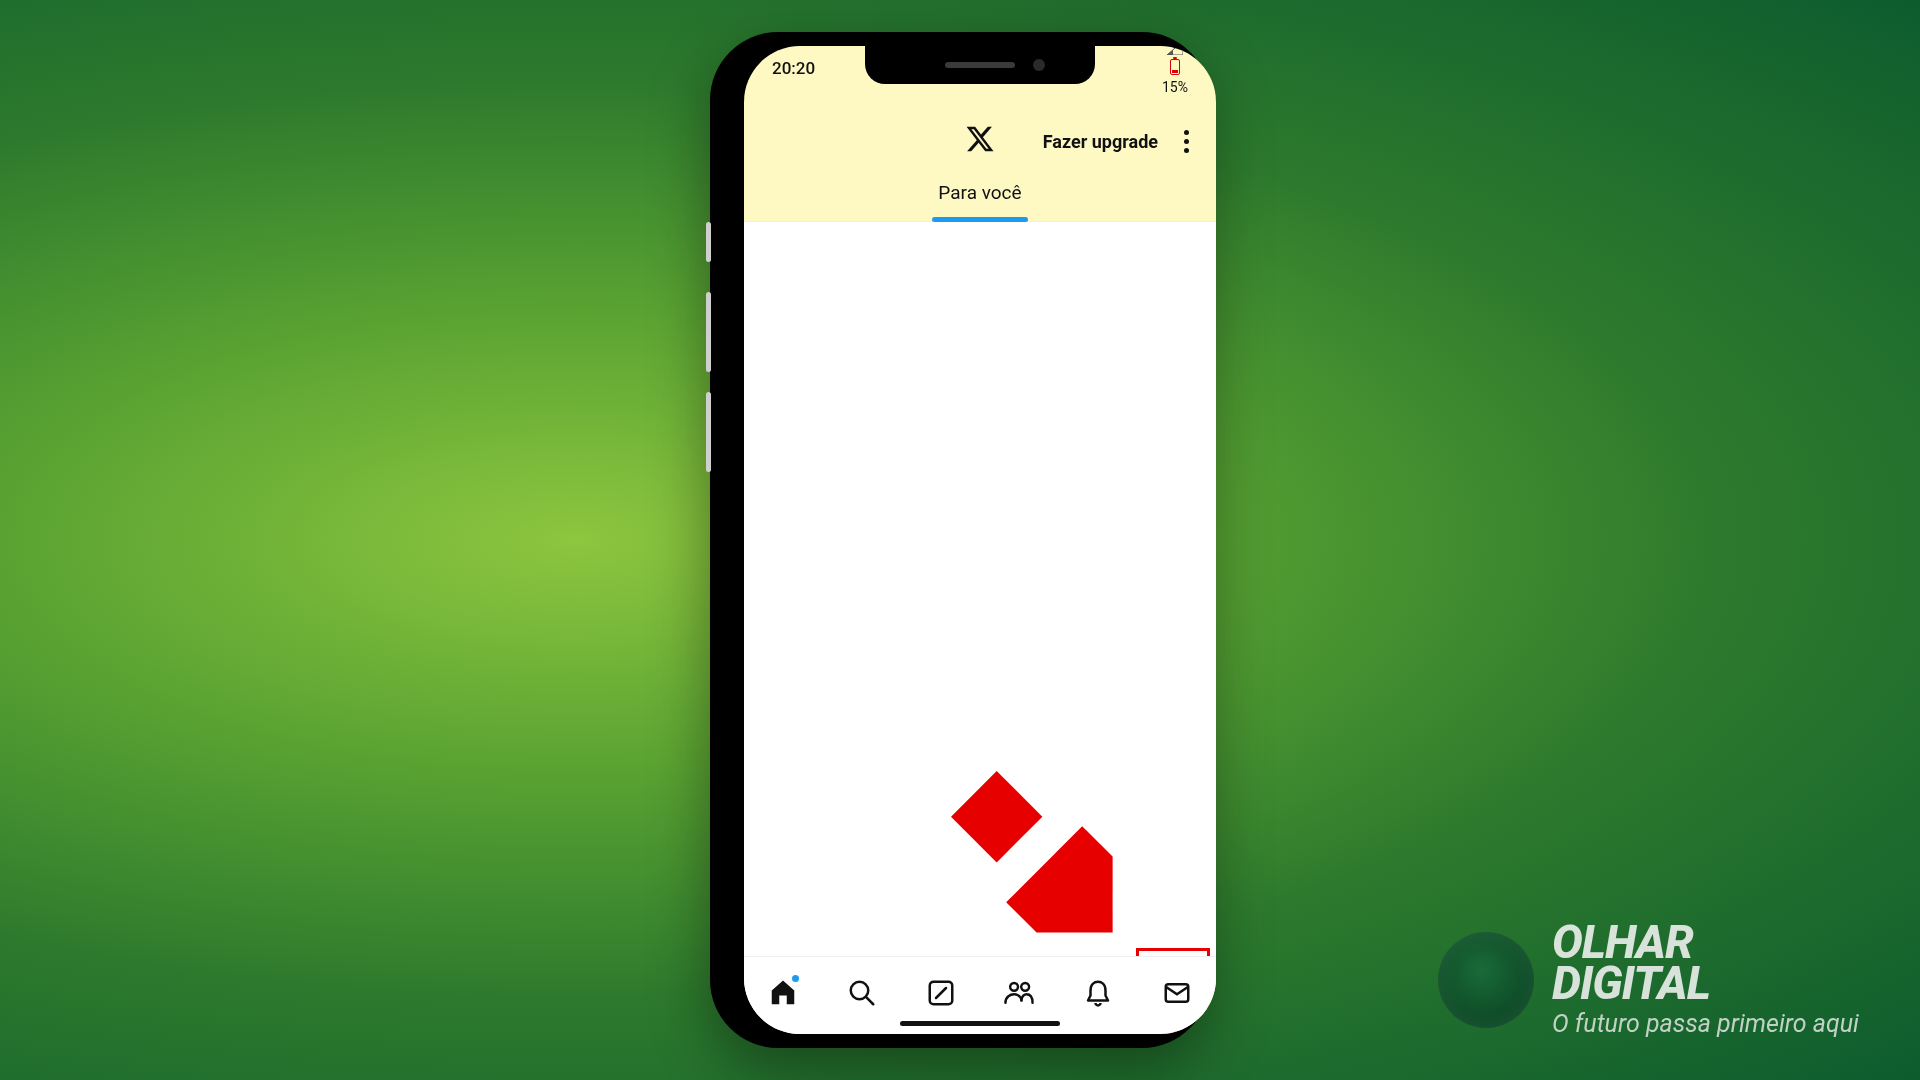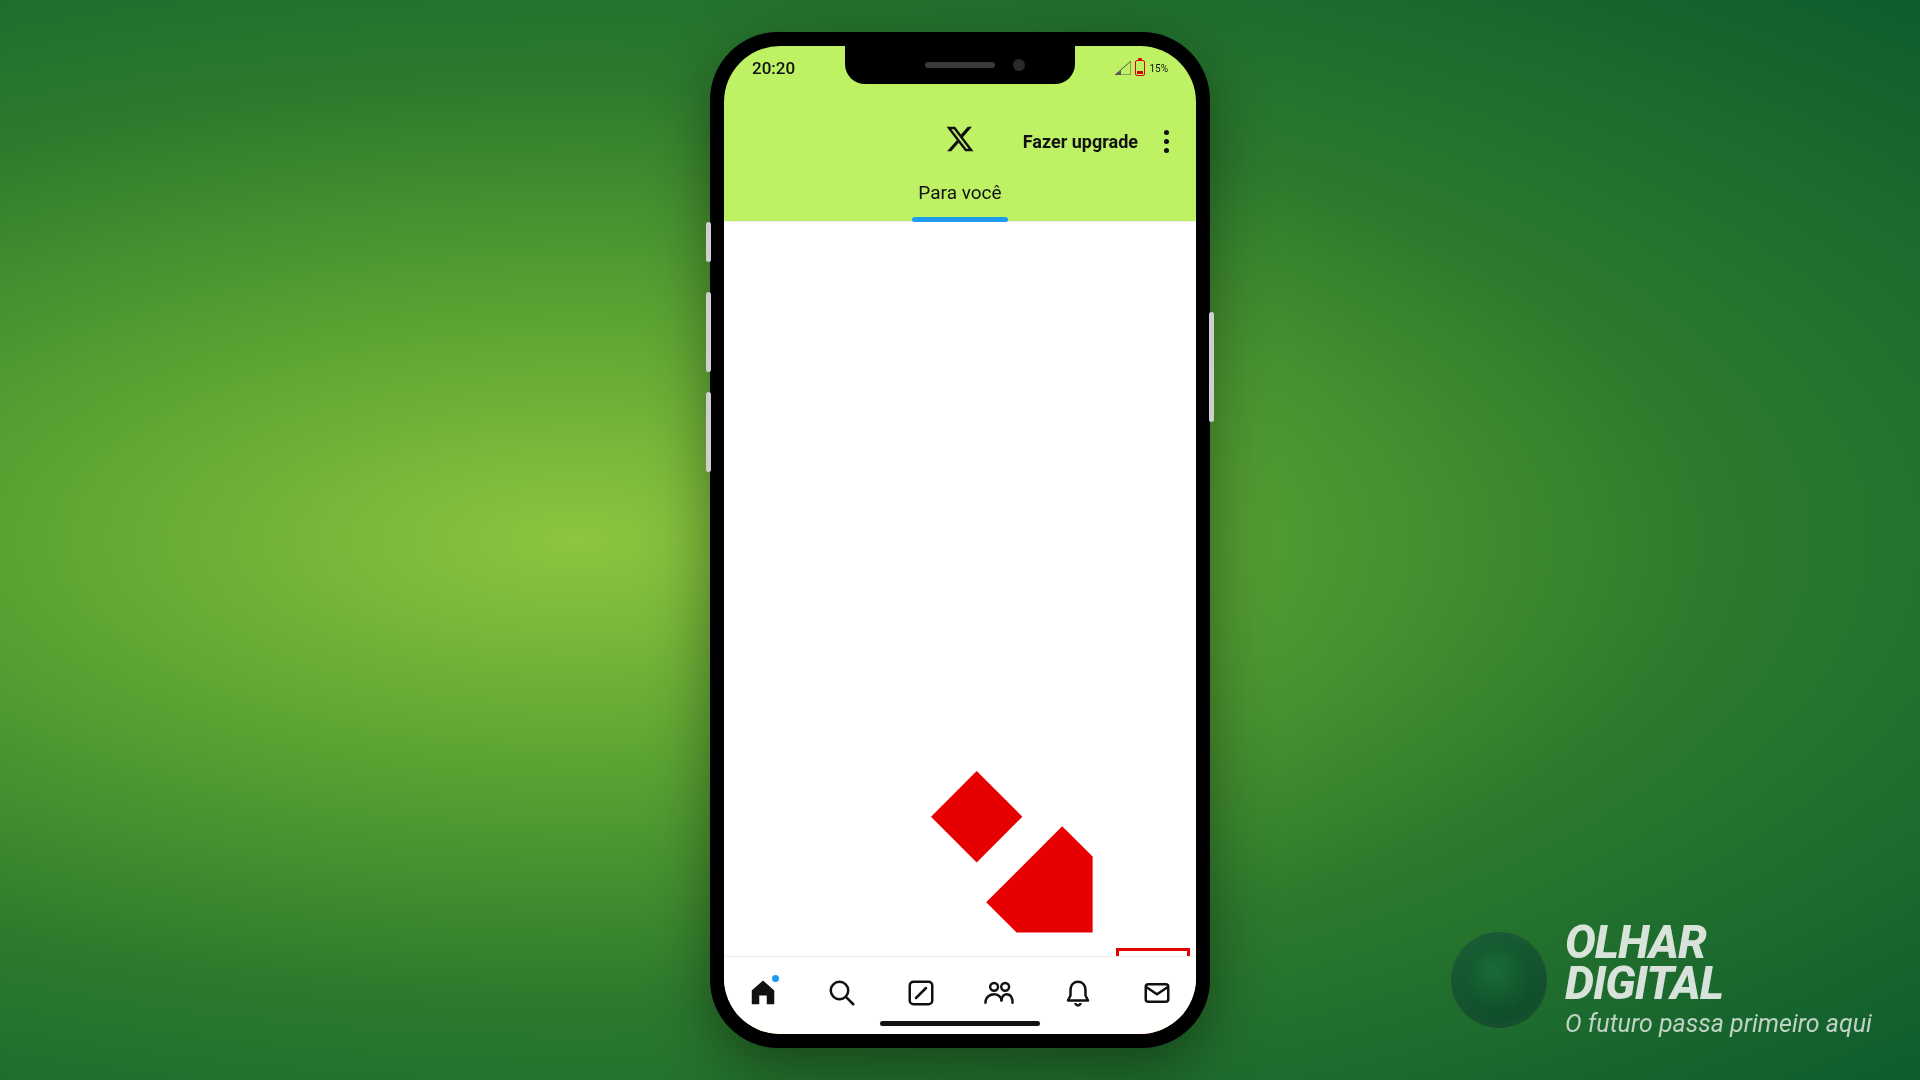--- a/index.html
+++ b/index.html
@@ -29,26 +29,27 @@
     position: absolute;
     background: #cfcfcf;
     border-radius: 3px;
   }
   .side-left-1 { left: -4px; top: 190px; width: 5px; height: 40px; }
   .side-left-2 { left: -4px; top: 260px; width: 5px; height: 80px; }
   .side-left-3 { left: -4px; top: 360px; width: 5px; height: 80px; }
   .side-right  { right: -4px; top: 280px; width: 5px; height: 110px; }
 
   .screen {
-    background: #bef264;
+    background: #fef9c3;
     width: 100%;
     height: 100%;
     border-radius: 56px;
     position: relative;
     overflow: hidden;
+    margin-left: 20px;
   }
 
   
   .notch {
     position: absolute;
     top: 0;
     left: 50%;
     transform: translateX(-50%);
     width: 230px;
     height: 38px;
@@ -81,21 +82,21 @@
     top: 0; left: 0; right: 0;
     height: 44px;
     display: flex;
     justify-content: space-between;
     align-items: center;
     padding: 0 28px;
     font-size: 17px;
     color: #111;
   }
   .status-left { font-weight: 500; }
-  .status-right { display: flex; align-items: center; gap: 4px; font-size: 10px; }
+  .status-right { display: flex; align-items: center; gap: 4px; font-size: 14px; flex-direction: column; }
   .battery-icon { width: 10px; height: 16px; border: 1.5px solid #d00; border-radius: 2px; position: relative; }
   .battery-icon::before { content:''; position:absolute; top:-3px; left:2px; width:4px; height:2px; background:#d00; border-radius:1px; }
   .battery-icon::after  { content:''; position:absolute; bottom:1px; left:1px; right:1px; height:3px; background:#d00; }
 
   
   .app-header {
     position: absolute;
     top: 61px; left: 0; right: 0;
     height: 68px;
     display: flex;
@@ -202,21 +203,21 @@
   .arrow {
     position: absolute;
     left: 190px;
     bottom: 86px;
     pointer-events: none;
   }
 
   
   .brand {
     position: absolute;
-    right: 48px;
+    right: 61px;
     bottom: 42px;
     display: flex;
     align-items: center;
     gap: 18px;
     opacity: 0.92;
   }
   .brand-circle {
     width: 96px; height: 96px;
     border-radius: 50%;
     background: radial-gradient(circle at 45% 40%, #1a6b3a 0%, #0d4a28 60%, #083a20 100%);

